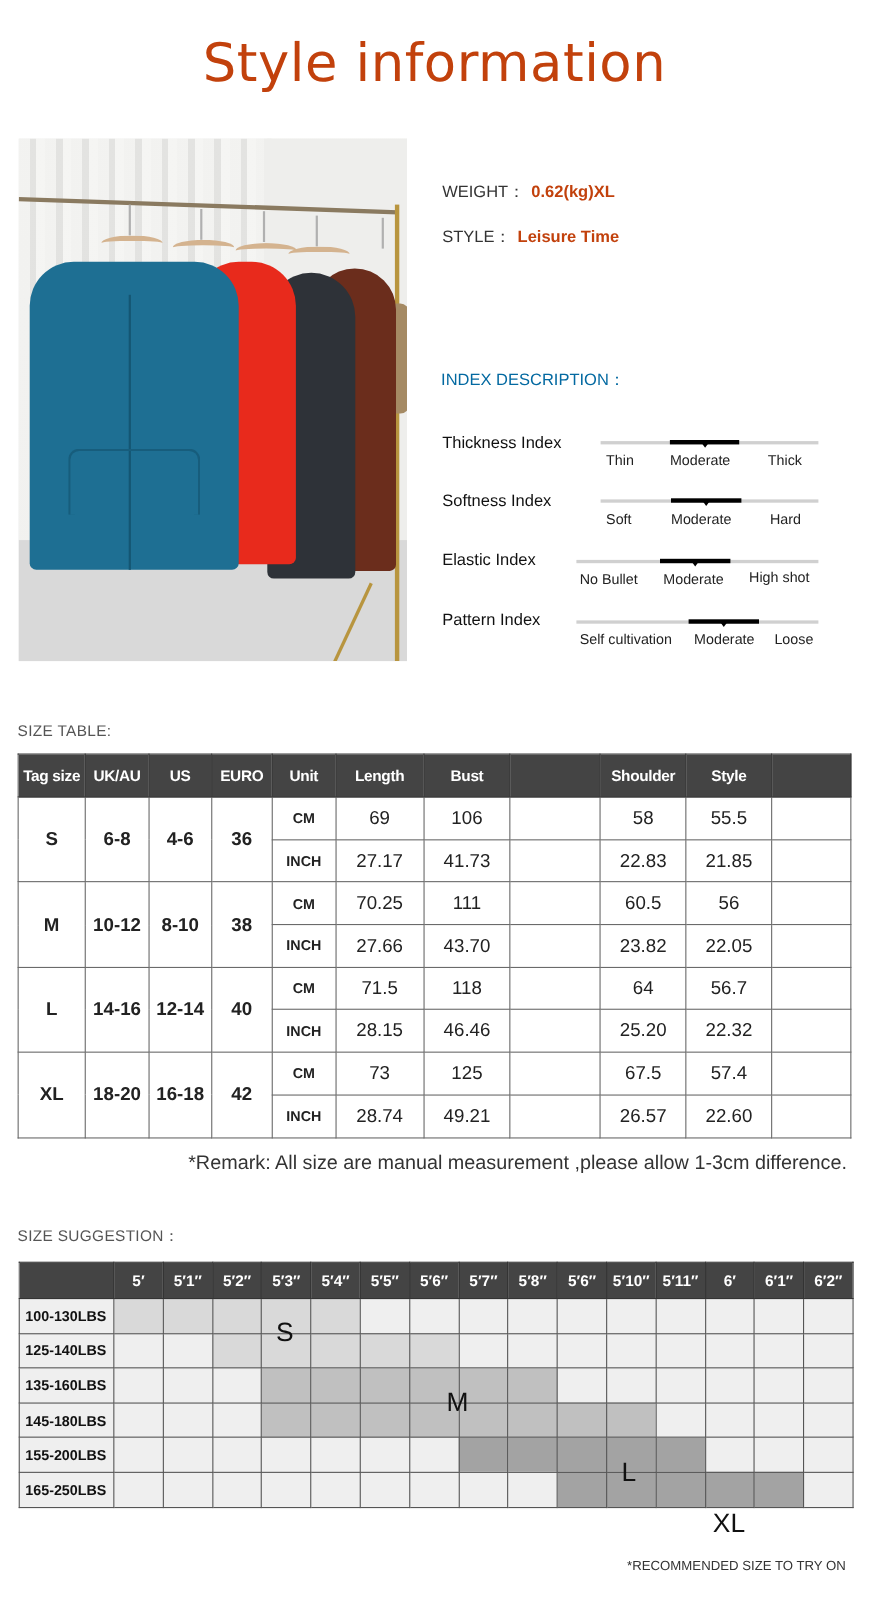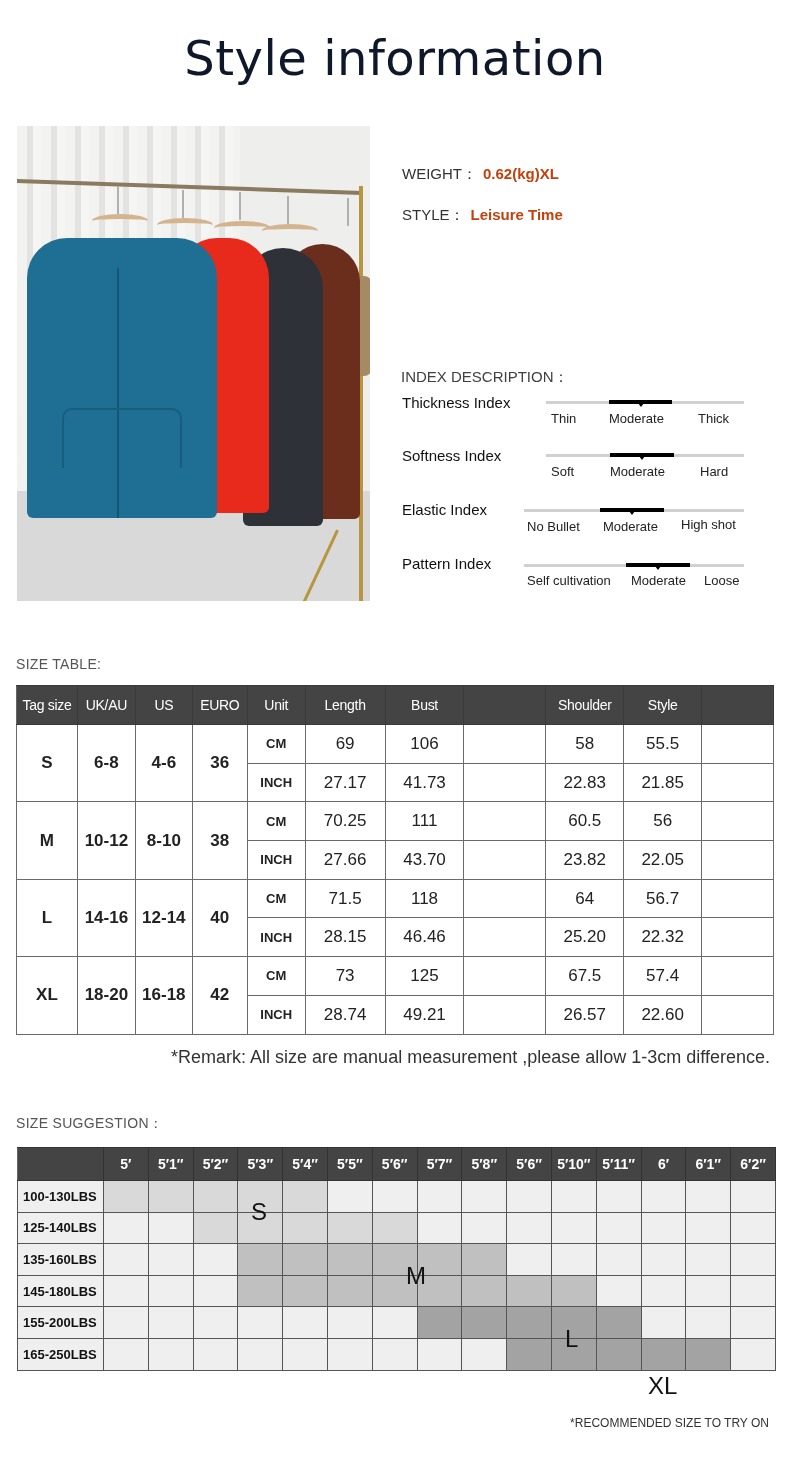--- a/index.html
+++ b/index.html
@@ -1,19 +1,19 @@
 <!DOCTYPE html>
 <html><head>
 <meta charset="utf-8">
 <style>
   * { box-sizing: border-box; margin: 0; padding: 0; }
   html, body { width: 790px; background: #ffffff; }
   body { font-family: "Liberation Sans", sans-serif; color: #222; position: relative; height: 1460px; overflow: hidden; }
 
-  .title { position: absolute; top: 30px; left: 0; width: 790px; text-align: center; font-size: 48px; font-weight: 400; color: #0f172a; letter-spacing: 0.5px; font-family: "DejaVu Sans", sans-serif; }
+  .title { position: absolute; top: 30px; left: 0; width: 790px; text-align: center; font-size: 48px; font-weight: 400; color: #c2410c; letter-spacing: 0.5px; font-family: "DejaVu Sans", sans-serif; }
 
   
   .photo { position: absolute; left: 17px; top: 126px; width: 353px; height: 475px; overflow: hidden; background: linear-gradient(180deg, #ececea 0%, #e6e6e4 60%, #dcdcdc 100%); }
   .photo .curtain { position: absolute; left: 0; top: 0; width: 230px; height: 380px; background: repeating-linear-gradient(90deg, #f3f3f1 0 10px, #e2e2e0 10px 16px, #f6f6f4 16px 24px); opacity: .9; }
   .photo .wall { position: absolute; right: 0; top: 0; width: 130px; height: 380px; background: #eeeeec; }
   .photo .floor { position: absolute; left: 0; bottom: 0; width: 100%; height: 110px; background: #d9d9d9; }
   .photo .rail { position: absolute; left: 0; top: 53px; width: 345px; height: 4px; background: #8a7a60; transform: rotate(2deg); transform-origin: left; }
   .photo .pole { position: absolute; left: 342px; top: 60px; width: 4px; height: 420px; background: #b8953f; }
   .photo .leg { position: absolute; left: 300px; top: 400px; width: 3px; height: 90px; background: #b8953f; transform: rotate(25deg); }
   .photo .basket { position: absolute; left: 333px; top: 150px; width: 22px; height: 100px; background: #a58a64; border-radius: 8px; }
@@ -26,33 +26,33 @@
   .hoodie.blue { left: 10px; top: 112px; width: 190px; height: 280px; background: #1e6f93; }
   .hoodie.blue .zip { position: absolute; left: 90px; top: 30px; width: 2px; height: 250px; background: #145673; }
   .hoodie.blue .pocket { position: absolute; left: 35px; top: 170px; width: 120px; height: 60px; border: 2px solid #175d7c; border-bottom: none; border-radius: 10px 10px 0 0; }
 
   
   .info { position: absolute; left: 402px; top: 165px; }
   .info-row { height: 40.7px; font-size: 15px; color: #333; white-space: nowrap; }
   .info-row .k { font-weight: 400; color: #333; }
   .info-row .v { font-weight: 700; color: #c2410c; margin-left: 6px; }
 
-  .idx-title { position: absolute; left: 401px; top: 368px; font-size: 15px; color: #404040; }
+  .idx-title { position: absolute; left: 401px; top: 336px; font-size: 15px; color: #0369a1; }
 
   .idx { position: absolute; left: 402px; width: 360px; }
   .idx .name { position: absolute; left: 0; top: 0; font-size: 15px; color: #111; white-space: nowrap; }
   .idx .bar { position: absolute; height: 3px; background: #d0d0d0; }
   .idx .sel { position: absolute; height: 4px; background: #000; }
   .idx .sel::after { content: ""; position: absolute; left: 50%; top: 3px; margin-left: -3px; border-left: 3px solid transparent; border-right: 3px solid transparent; border-top: 4px solid #000; }
   .idx .lbl { position: absolute; font-size: 13px; color: #222; white-space: nowrap; }
 
   
   .section-label { position: absolute; left: 16px; font-size: 14px; color: #555; letter-spacing: .3px; }
   table.size { position: absolute; left: 16px; top: 685px; border-collapse: collapse; width: 758px; }
-  table.size th { background: #444444; color: #fff; font-size: 14px; font-weight: 400; height: 39px; border: 1px solid #3a3a3a; border-left: 1px solid #666; padding: 0 2px; letter-spacing: -0.3px; }
+  table.size th { background: #444444; color: #fff; font-size: 14px; font-weight: 700; height: 39px; border: 1px solid #3a3a3a; border-left: 1px solid #666; padding: 0 2px; letter-spacing: -0.3px; }
   table.size td { border: 1px solid #6a6a6a; text-align: center; font-size: 17px; color: #222; height: 38.7px; }
   table.size td.big { font-weight: 700; font-size: 17px; }
   table.size td.unit { font-size: 13px; font-weight: 700; }
   .remark { position: absolute; right: 20px; top: 1047px; font-size: 18px; color: #333; }
 
   
   table.sugg { position: absolute; left: 17px; top: 1147px; border-collapse: collapse; }
   table.sugg th { background: #444444; color: #fff; font-size: 14px; font-weight: 700; height: 33px; border: 1px solid #333; border-left: 1px solid #666; width: 44.8px; }
   table.sugg th.corner { width: 86px; }
   table.sugg td { border: 1px solid #555; height: 31.6px; background: #efefef; width: 44.8px; }

